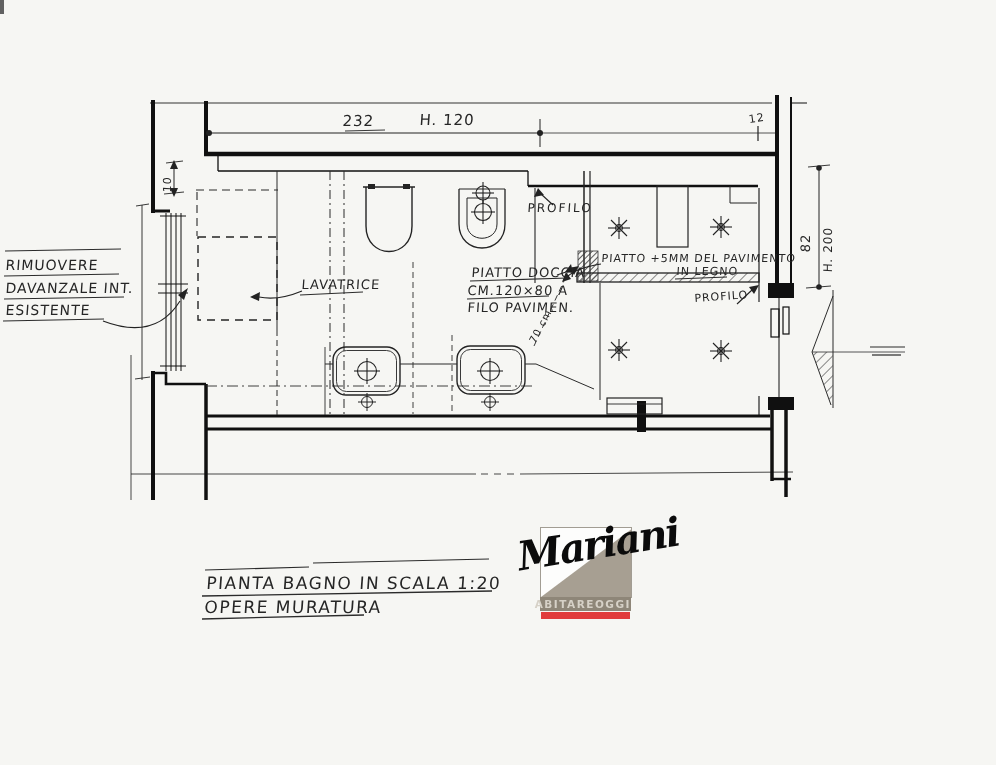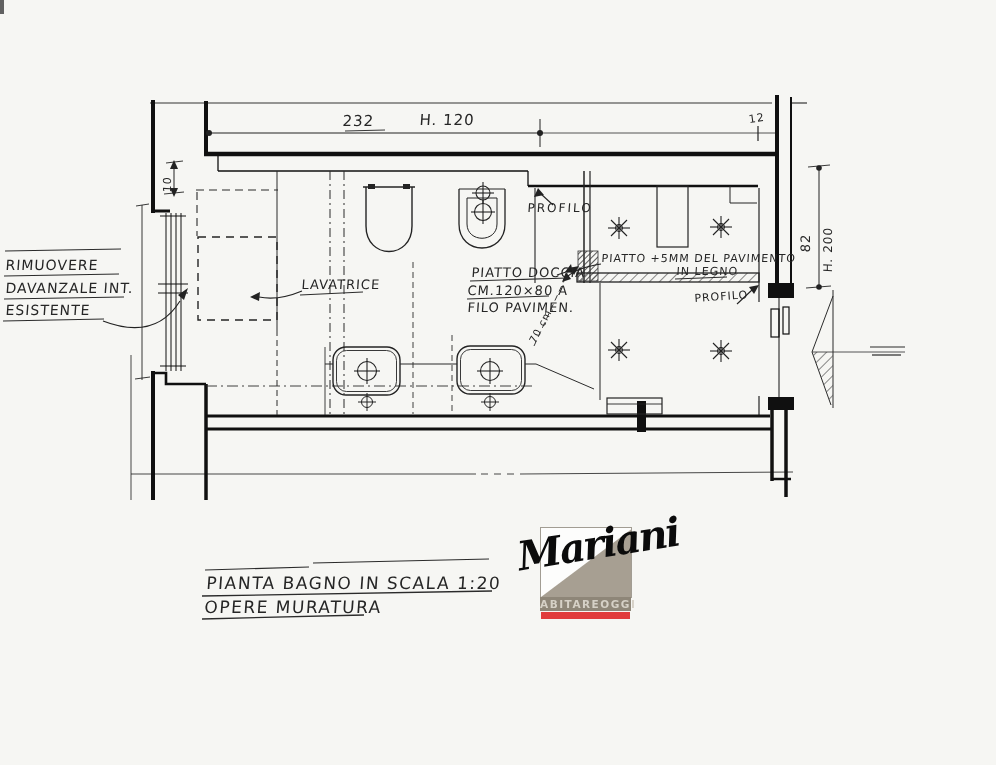--- a/index.html
+++ b/index.html
@@ -16,21 +16,21 @@
   .rot90{transform:rotate(-90deg) skewX(-3deg);}
   .title{font-size:17px;letter-spacing:1.5px;}
   .logo-square{position:absolute;left:540px;top:527px;width:90px;height:69px;background:#fdfdfc;
                border:1px solid #a29d93;}
   .logo-taupe{position:absolute;left:0;top:0;width:100%;height:100%;
               clip-path:polygon(0% 100%,100% 2%,100% 100%);background:var(--logo_taupe);}
   .logo-script{position:absolute;left:514px;top:533px;font-family:"DejaVu Serif",serif;
                font-style:italic;font-weight:bold;font-size:40px;color:#0b0b0b;
                transform:rotate(-9deg);transform-origin:left top;letter-spacing:-2px;}
   .logo-bar{position:absolute;left:540px;top:597px;width:91px;height:14px;background:var(--logo_bar);
-            display:flex;align-items:center;justify-content:flex-start;}
+            display:flex;align-items:center;justify-content:flex-end;}
   .logo-bar span{font-size:10.5px;letter-spacing:1.5px;color:var(--logo_text);font-weight:bold;}
   .logo-red{position:absolute;left:541px;top:612px;width:89px;height:7px;background:var(--logo_red);}
 </style>
 </head>
 <body>
 
 <div class="stage">
 
 <svg width="996" height="765" viewBox="0 0 996 765">
   <defs>

